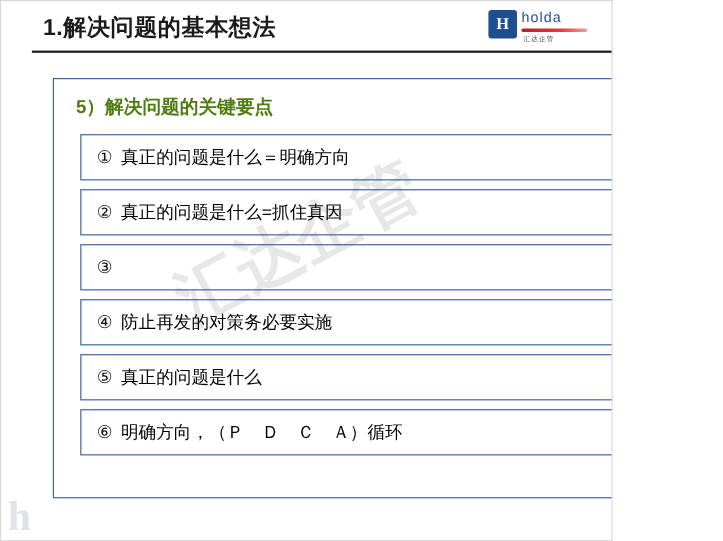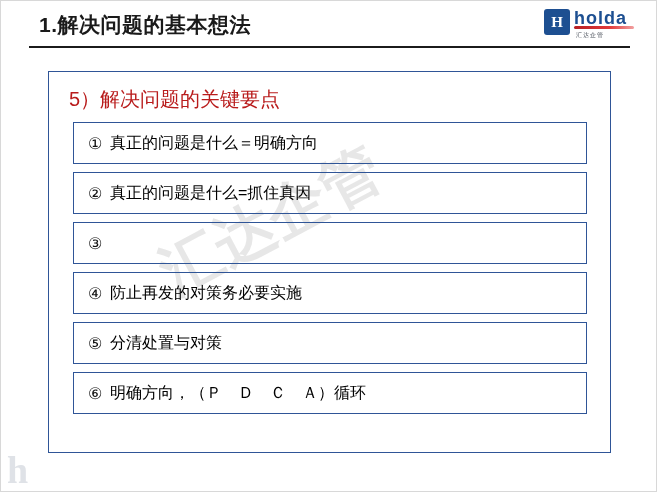--- a/index.html
+++ b/index.html
@@ -9,21 +9,21 @@
   body {
     width: 657px;
     height: 492px;
     background: #ffffff;
     font-family: "Liberation Sans", sans-serif;
     overflow: hidden;
     position: relative;
   }
   .slide {
     position: relative;
-    width: 657px;
+    width: 557px;
     height: 492px;
     background: #ffffff;
     box-sizing: border-box;
     border: 1px solid #d8d8d8;
     overflow: hidden;
   }
   
   .header {
     position: absolute;
     left: 0;
@@ -76,22 +76,22 @@
     text-align: center;
     color: #ffffff;
     font-size: 15px;
     font-weight: bold;
     font-family: "Liberation Serif", serif;
   }
   .logo-name {
     position: absolute;
     left: 30px;
     top: 1px;
-    font-size: 18px;
-    font-weight: bold;
+    font-size: 13px;
+    font-weight: normal;
     color: #1d4f91;
     letter-spacing: 1px;
   }
   .logo-swoosh {
     position: absolute;
     left: 30px;
     top: 19px;
     width: 60px;
     height: 3px;
     background: linear-gradient(90deg, #b61f24 0%, #e23b3b 60%, #f2a0a0 100%);
@@ -138,23 +138,24 @@
     width: 563px;
     height: 382px;
     border: 1px solid #2f5597;
     box-sizing: border-box;
     background: transparent;
   }
   .section-title {
     position: absolute;
     left: 20px;
     top: 14px;
-    font-size: 20px;
-    color: #b91c1c;
-    white-space: nowrap;
+    font-size: 17px;
+    color: #4d7c0f;
+    white-space: nowrap;
+    font-weight: bold;
   }
   .items {
     position: absolute;
     left: 24px;
     top: 50px;
     width: 514px;
   }
   .item {
     position: relative;
     height: 42px;
@@ -218,21 +219,21 @@
         <span class="item-marker">③</span>
       </div>
 
       <div class="item">
         <span class="item-marker">④</span>
         <span class="item-label">防止再发的对策务必要实施</span>
       </div>
 
       <div class="item">
         <span class="item-marker">⑤</span>
-        <span class="item-label">分清处置与对策</span>
+        <span class="item-label">真正的问题是什么</span>
       </div>
 
       <div class="item">
         <span class="item-marker">⑥</span>
         <span class="item-label">明确方向，（Ｐ　Ｄ　Ｃ　Ａ）循环</span>
       </div>
 
     </div>
   </div>
 

